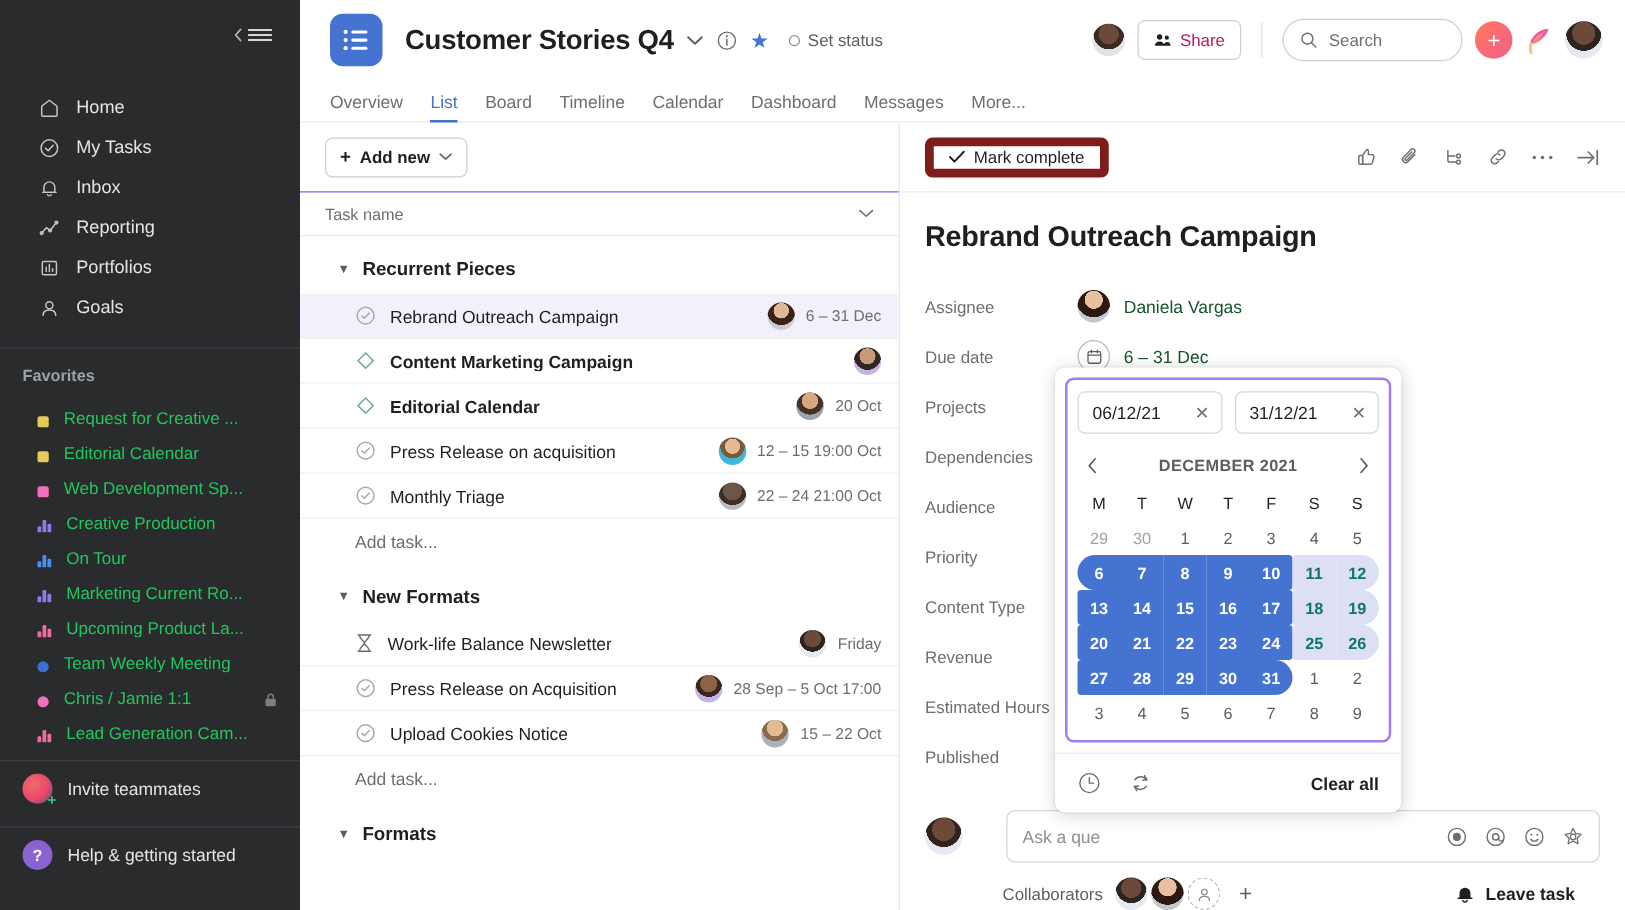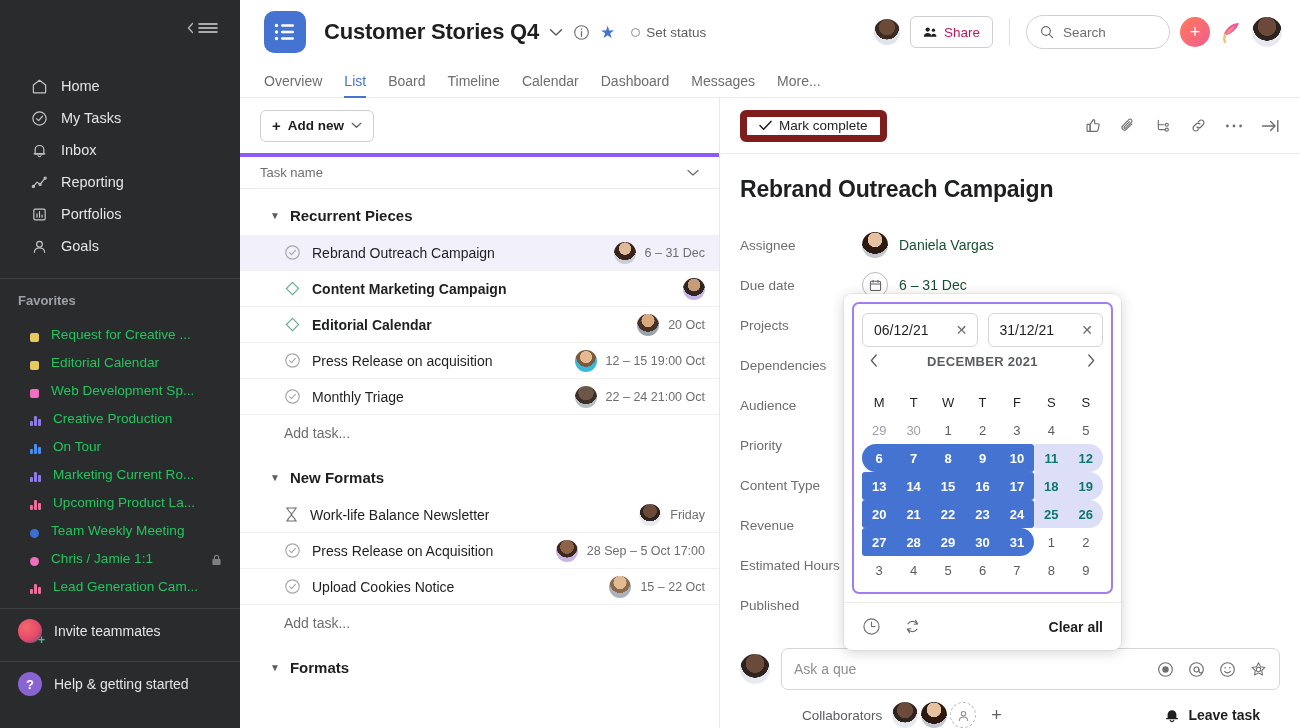--- a/index.html
+++ b/index.html
@@ -100,21 +100,21 @@
   
   .listpane { width: 480px; flex: 0 0 480px; border-right: 1px solid #e8e8e9; display: flex; flex-direction: column; min-height:0; }
   .list-toolbar { height: 55px; display: flex; align-items: center; padding: 0 0 0 20px; }
   .addnew-btn {
     display: flex; align-items: center; gap: 7px; height: 32px; padding: 0 11px;
     border: 1px solid #cfcfd1; border-radius: 6px; font-size: 13.5px;
     color: #1e1f21; background: #fff; font-weight: 600; cursor: pointer;
   }
   .col-header {
     height: 36px; display: flex; align-items: center; padding: 0 20px;
-    border-top: 4px solid #8b5cf6; border-bottom: 1px solid #edeae9;
+    border-top: 1px solid #8b5cf6; border-bottom: 1px solid #edeae9;
     font-size: 13px; color: #6d6e6f;
   }
   .col-header .caret { margin-left: auto; color: #6d6e6f; }
   .list-scroll { flex: 1 1 auto; overflow: hidden; }
   .group-head {
     display: flex; align-items: center; gap: 10px; height: 40px;
     padding: 0 20px 0 30px; font-size: 15px; font-weight: 700; color: #1e1f21;
     margin-top: 6px; cursor: pointer;
   }
   .group-caret { color: #5b5d61; font-size: 10px; }
@@ -147,21 +147,21 @@
   .date-circle {
     width: 26px; height: 26px; border-radius: 50%; border: 1px solid #b9babc;
     display: flex; align-items: center; justify-content: center; color: #5b5d61;
   }
 
   .composer-wrap { padding: 10px 20px 0 20px; }
   .composer { display: flex; align-items: center; gap: 11px; }
   .composer-input {
     flex: 1 1 auto; height: 42px; border: 1px solid #d6d6d8; border-radius: 7px;
     display: flex; align-items: center; justify-content: space-between;
-    padding: 0 12px; font-size: 14px; color: #8d8f94;
+    padding: 0 12px; font-size: 14px; color: #8d8f94; margin-left: 24px;
   }
   .composer-icons { display: flex; align-items: center; gap: 14px; color: #6d6e6f; }
   .collab-bar { display: flex; align-items: center; gap: 10px; padding: 12px 20px 0 20px; }
   .collab-label { font-size: 13.5px; color: #5b5d61; margin-left: 42px; }
   .collab-avs { display: flex; align-items: center; gap: 3px; }
   .collab-add {
     width: 26px; height: 26px; border-radius: 50%; border: 1.3px dashed #b9babc;
     display: flex; align-items: center; justify-content: center; color: #8d8f94;
   }
   .collab-plus { font-size: 18px; color: #5b5d61; margin-left: 5px; cursor: pointer; }
@@ -175,21 +175,21 @@
     z-index: 40;
   }
   .dp-inner { margin: 8px; border: 2px solid #a17ef0; border-radius: 7px; padding: 9px 8px 8px 8px; }
   .dp-inputs { display: flex; gap: 10px; }
   .dp-input {
     flex: 1 1 0; height: 34px; border: 1px solid #d6d6d8; border-radius: 6px;
     display: flex; align-items: center; justify-content: space-between;
     padding: 0 9px 0 11px; font-size: 14px; color: #1e1f21;
   }
   .dp-clear { color: #6d6e6f; cursor: pointer; font-size: 14px; line-height: 1; }
-  .dp-navrow { display: flex; align-items: flex-start; justify-content: space-between; height: 36px; margin-top: 7px; padding: 0 4px; }
+  .dp-navrow { display: flex; align-items: center; justify-content: space-between; height: 36px; margin-top: 7px; padding: 0 4px; }
   .dp-month { font-size: 13px; font-weight: 600; color: #5b5d61; letter-spacing: .3px; }
   .dp-arrow { color: #5b5d61; cursor: pointer; font-size: 15px; padding: 0 4px; }
   .dp-grid { display: grid; grid-template-columns: repeat(7, 1fr); }
   .dp-dow { text-align: center; font-size: 13px; color: #1e1f21; height: 26px; line-height: 26px; }
   .dp-cell {
     height: 28px; display: flex; align-items: center; justify-content: center;
     font-size: 13px; color: #5b5d61; position: relative; cursor: pointer;
   }
   .dp-cell.muted { color: #9ca0a8; }
   .dp-cell.sel { color: #fff; font-weight: 600; background: #4573d2; }

